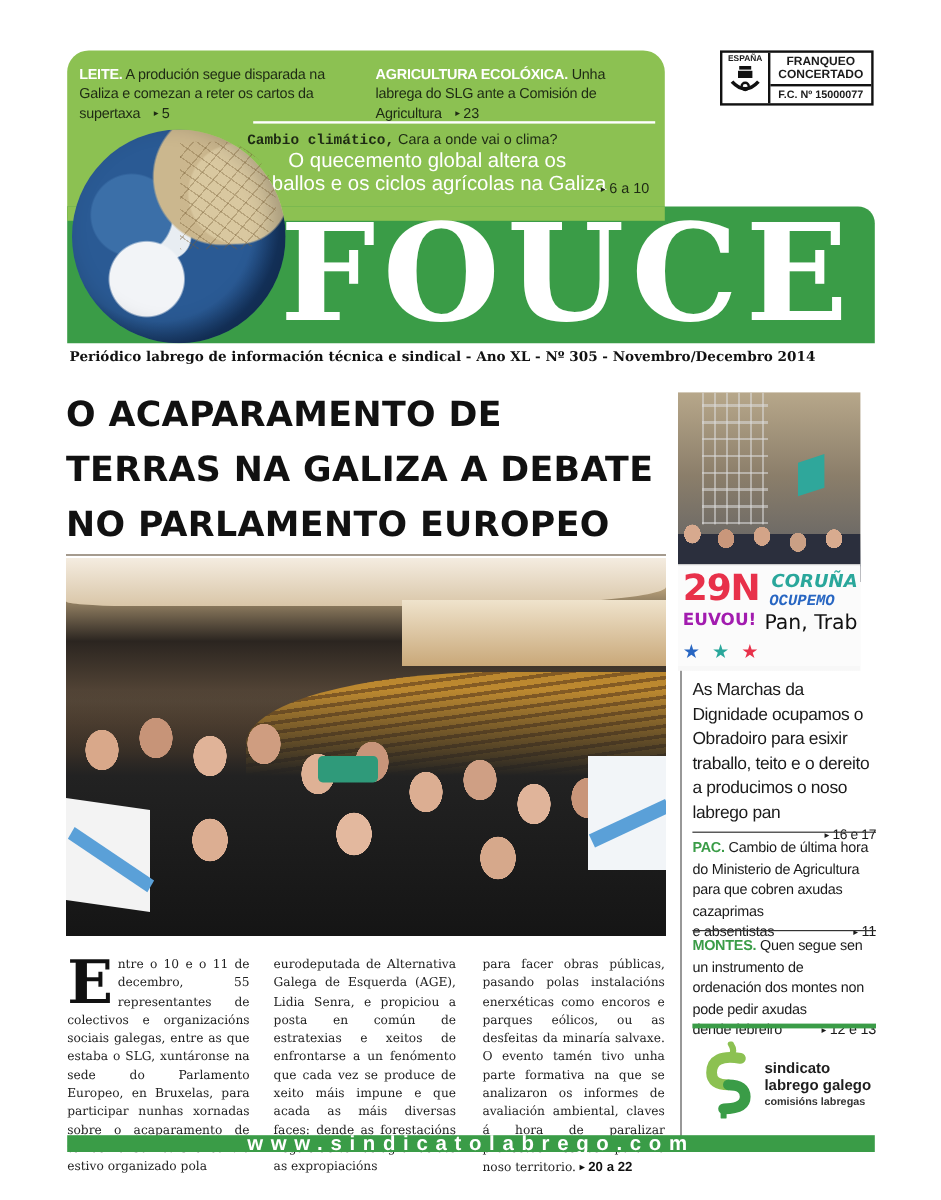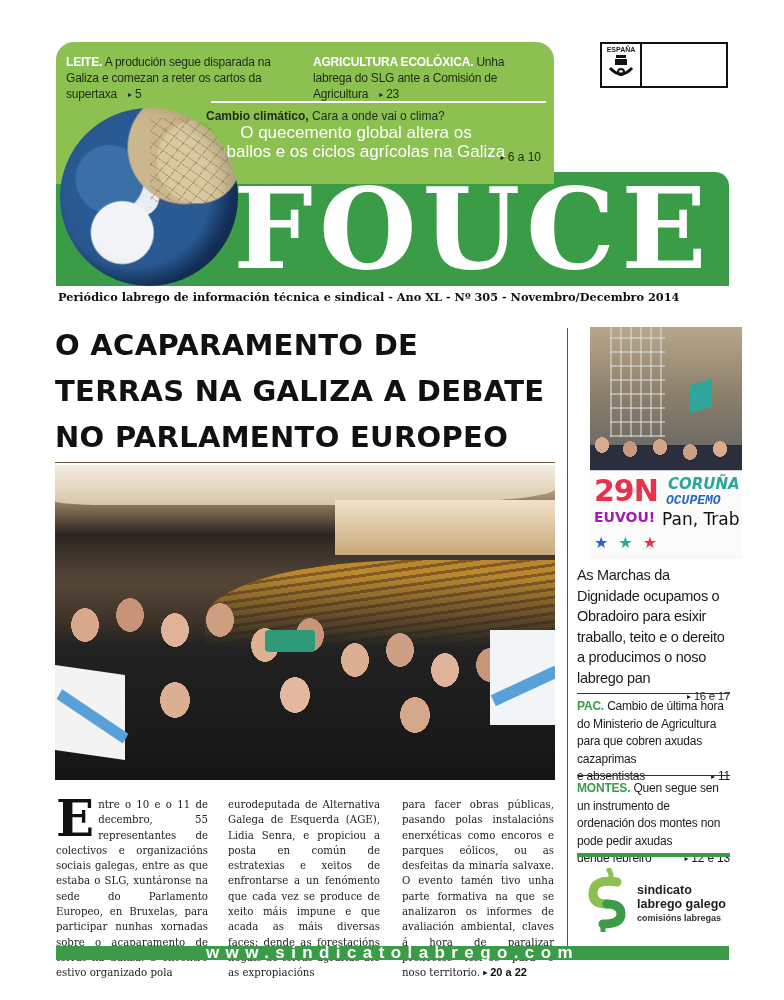--- a/index.html
+++ b/index.html
@@ -14,21 +14,21 @@
   .teaser { position: absolute; top: 12px; font-family: "Liberation Sans", sans-serif;
     font-size: 12px; line-height: 16px; color: #1e2a14; letter-spacing: -0.2px; font-stretch: condensed; }
   .teaser .kicker { font-weight: 900; color: #ffffff; }
   .teaser .kicker.alt { color: #ffffff; }
   .teaser .pg { display: inline-block; margin-left: 8px; }
   .teaser-left { left: 10px; width: 232px; }
   .teaser-right { left: 257px; width: 232px; }
   .teaser-divider { position: absolute; left: 155px; top: 59px; width: 335px; height: 2px; background: #ffffff; }
   .climate { position: absolute; left: 150px; top: 67px; width: 340px; }
   .climate-kicker { font-size: 12px; color: #1e2a14; }
-  .climate-kicker b { font-weight: 900; }
+  .climate-kicker b { font-weight: 900; font-family: Liberation Mono, monospace; }
   .climate-head { font-size: 17px; line-height: 19px; color: #ffffff; text-align: center; width: 300px; margin-left: 0; }
   .climate-pg { position: absolute; right: 5px; top: 41px; font-size: 12px; color: #1e2a14; }
 
   
   .stamp { position: absolute; left: 600px; top: 42px; width: 128px; height: 46px; border: 2px solid #111; display: flex; background: #fff; }
   .stamp-left { width: 40px; border-right: 2px solid #111; display: flex; flex-direction: column; align-items: center; padding-top: 2px; }
   .stamp-left .country { font-size: 7px; font-weight: 700; }
   .stamp-left .horn { margin-top: 1px; }
   .stamp-right { flex: 1; display: flex; flex-direction: column; }
   .stamp-right .top { flex: 1; text-align: center; font-size: 10px; font-weight: 700; line-height: 11px; padding-top: 2px; border-bottom: 2px solid #111; }
@@ -93,21 +93,21 @@
   
   .body-col { position: absolute; top: 797px; width: 152px; font-family: "DejaVu Serif", serif; font-size: 10.2px; line-height: 15.3px;
     color: #222; text-align: justify; hyphens: auto; }
   .col1 { left: 56px; }
   .col2 { left: 228px; }
   .col3 { left: 402px; }
   .dropcap { float: left; font-family: "DejaVu Serif", serif; font-size: 50px; line-height: 40px; font-weight: 700; margin: 2px 4px -2px 0; color: #111; }
   .pgref-inline { font-family: "Liberation Sans", sans-serif; font-weight: 700; font-size: 11px; color: #111; white-space: nowrap; }
 
   
-  .side-photo { position: absolute; left: 590px; top: 327px; width: 152px; height: 232px; overflow: hidden;
+  .side-photo { position: absolute; left: 565px; top: 327px; width: 152px; height: 232px; overflow: hidden;
     background: linear-gradient(180deg, #b7a78a 0%, #8b7e6a 30%, #6d6a66 52%, #2c3340 60%, #3b3f4b 68%, #f7f7f7 68%); }
   .sp-scaffold { position: absolute; left: 20px; top: 0; width: 55px; height: 110px;
     background: repeating-linear-gradient(90deg, rgba(220,220,220,0.55) 0 2px, transparent 2px 10px),
                 repeating-linear-gradient(0deg, rgba(220,220,220,0.55) 0 2px, transparent 2px 14px); }
   .sp-flag { position: absolute; left: 100px; top: 55px; width: 22px; height: 28px; background: #2fa79b; transform: skewY(-18deg); }
   .sp-crowd { position: absolute; left: 0; top: 100px; width: 152px; height: 45px;
     background:
       radial-gradient(ellipse 7px 8px at 12px 18px, #d7a98e 98%, transparent 100%),
       radial-gradient(ellipse 7px 8px at 40px 22px, #c9977b 98%, transparent 100%),
       radial-gradient(ellipse 7px 8px at 70px 20px, #d3a488 98%, transparent 100%),
@@ -172,20 +172,27 @@
 <div class="stamp">
   <div class="stamp-left">
     <span class="country">ESPAÑA</span>
     <svg class="horn" width="28" height="26" viewBox="0 0 28 26">
       <rect x="9" y="1" width="10" height="3" fill="#111"></rect>
       <rect x="8" y="5" width="12" height="6" fill="#111"></rect>
       <path d="M3 14 Q14 26 25 14" stroke="#111" stroke-width="3" fill="none"></path>
       <circle cx="14" cy="18" r="3" stroke="#111" stroke-width="2" fill="none"></circle>
     </svg>
   </div>
+  <div class="stamp-right">
+    <div class="top">
+      <div>FRANQUEO</div>
+      <div>CONCERTADO</div>
+    </div>
+    <div class="bot">F.C. Nº 15000077</div>
+  </div>
 </div>
 
 <div class="masthead"></div>
 <div class="masthead-lite"></div>
 <div class="globe"></div>
 <div class="globe-crack"></div>
 <div class="logo-text">FOUCE</div>
 <div class="tagline">Periódico labrego de información técnica e sindical - Ano XL - Nº 305 - Novembro/Decembro 2014</div>
 
 <h1 class="headline">O ACAPARAMENTO DE TERRAS NA GALIZA A DEBATE NO PARLAMENTO EUROPEO</h1>

